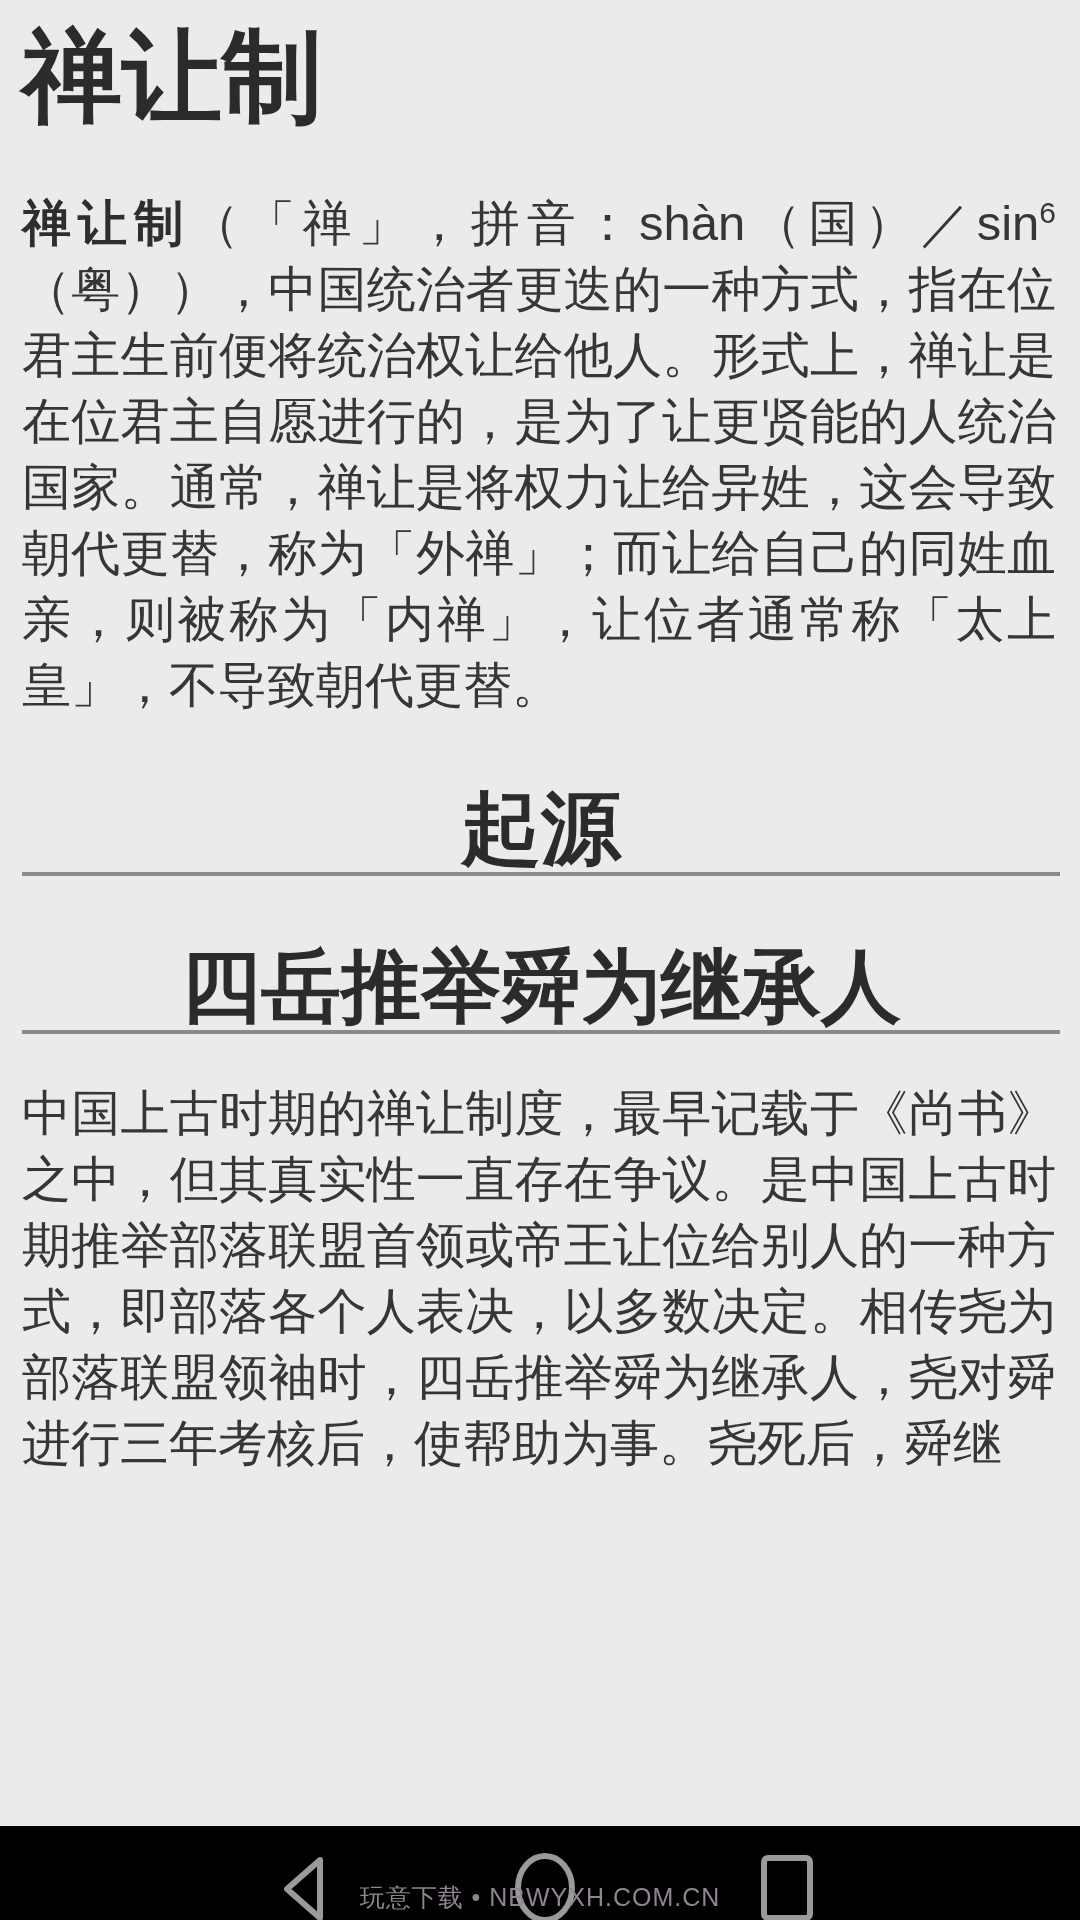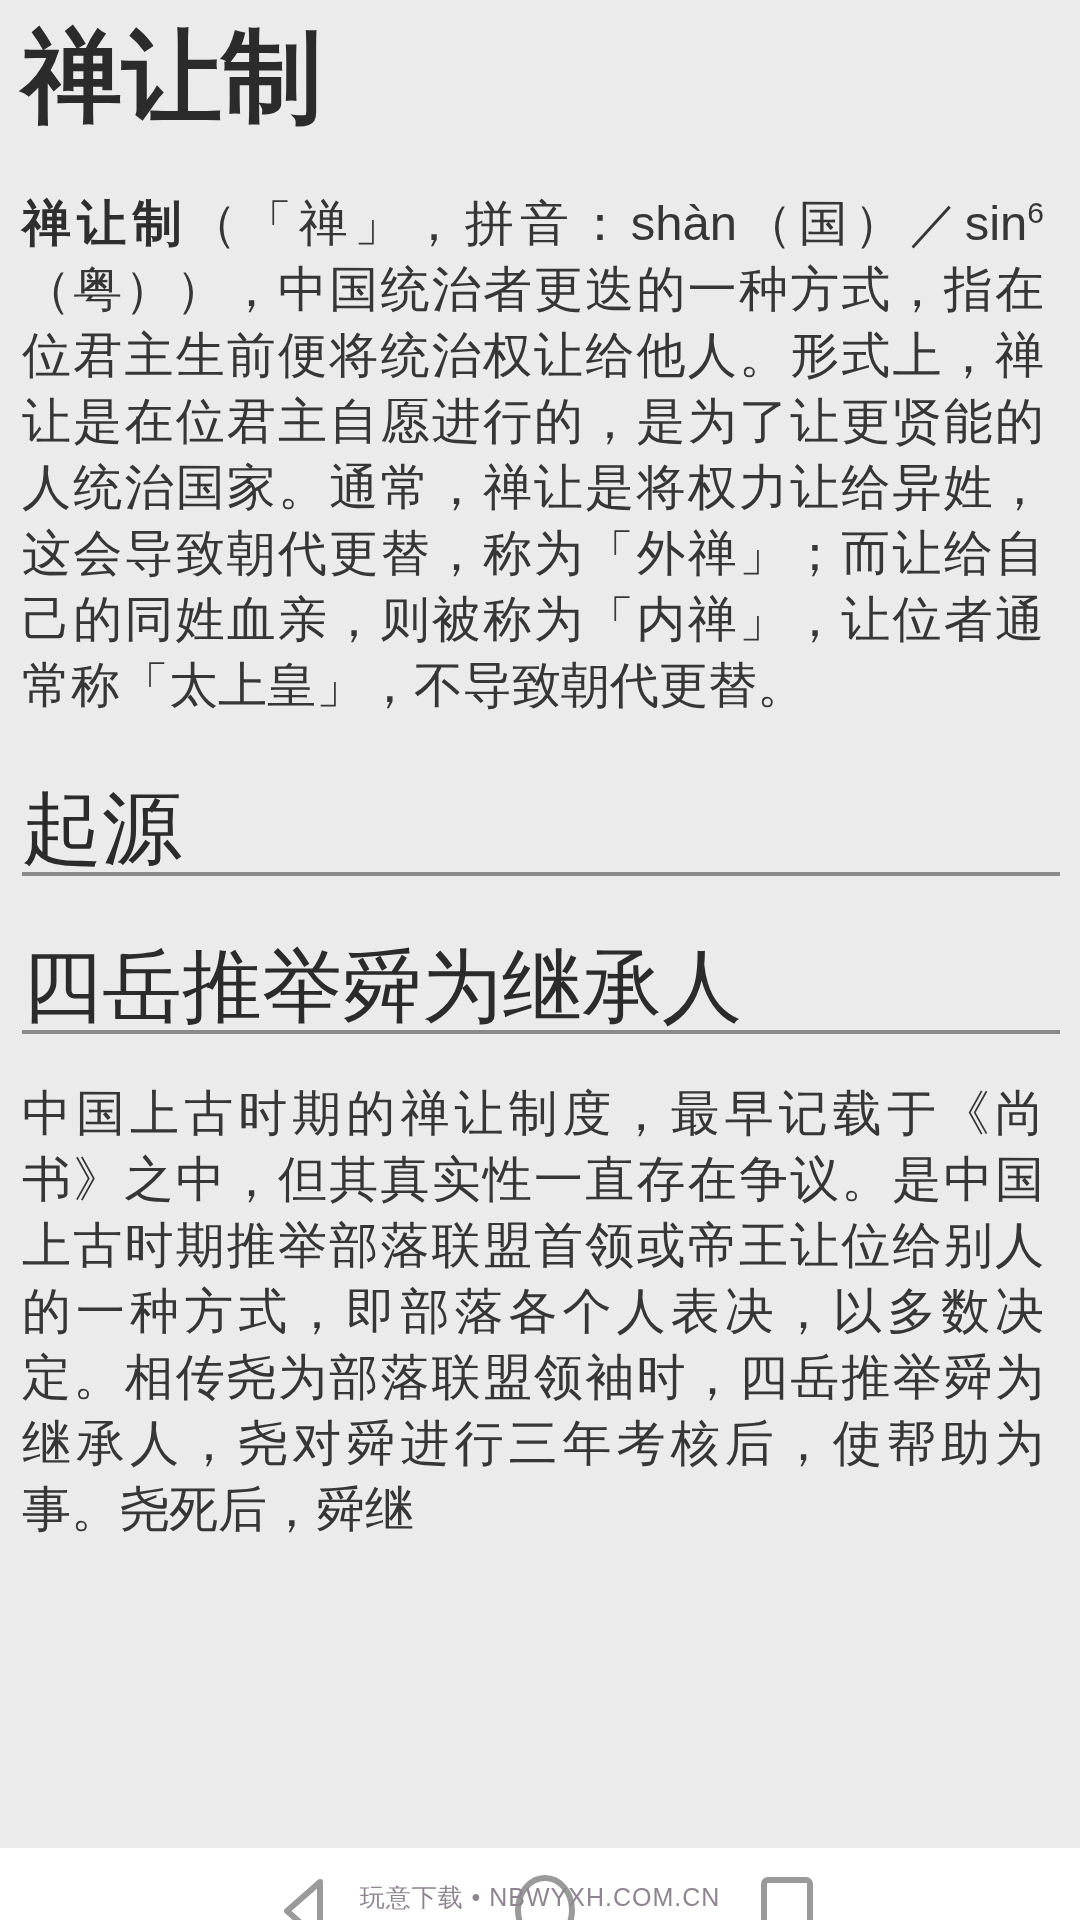--- a/index.html
+++ b/index.html
@@ -27,47 +27,48 @@
   h1.article-title {
     margin: 0;
     padding-top: 12px;
     font-size: 100px;
     line-height: 128px;
     font-weight: 700;
     color: #2b2b2b;
     letter-spacing: 0;
   }
   p.body-text {
-    margin: 50px 16px 0 0;
+    margin: 50px 4px 0 0;
     font-size: 49px;
     line-height: 66px;
     text-align: justify;
     color: #363636;
   }
   p.body-text + h2.section-heading { margin-top: 68px; }
   p.section-body { margin-top: 46px; }
   h2.section-heading {
     margin: 68px 0 0 0;
     font-size: 80px;
     line-height: 86px;
-    font-weight: 400;
+    font-weight: 700;
     color: #2b2b2b;
     border-bottom: 4px solid #8a8a8a;
+    text-align: center;
   }
   b.lead-term { font-weight: 700; color: #2e2e2e; }
   sup.tone-sup {
     font-size: 30px;
     line-height: 0;
     vertical-align: super;
   }
   .navbar {
     position: absolute;
     left: 0; right: 0; bottom: 0;
-    height: 72px;
-    background: #ffffff;
+    height: 94px;
+    background: #000000;
     z-index: 10;
   }
   .nav-btn {
     position: absolute;
     background: transparent;
     border: none;
     padding: 0;
     cursor: pointer;
   }
   .nav-btn svg { display: block; }

